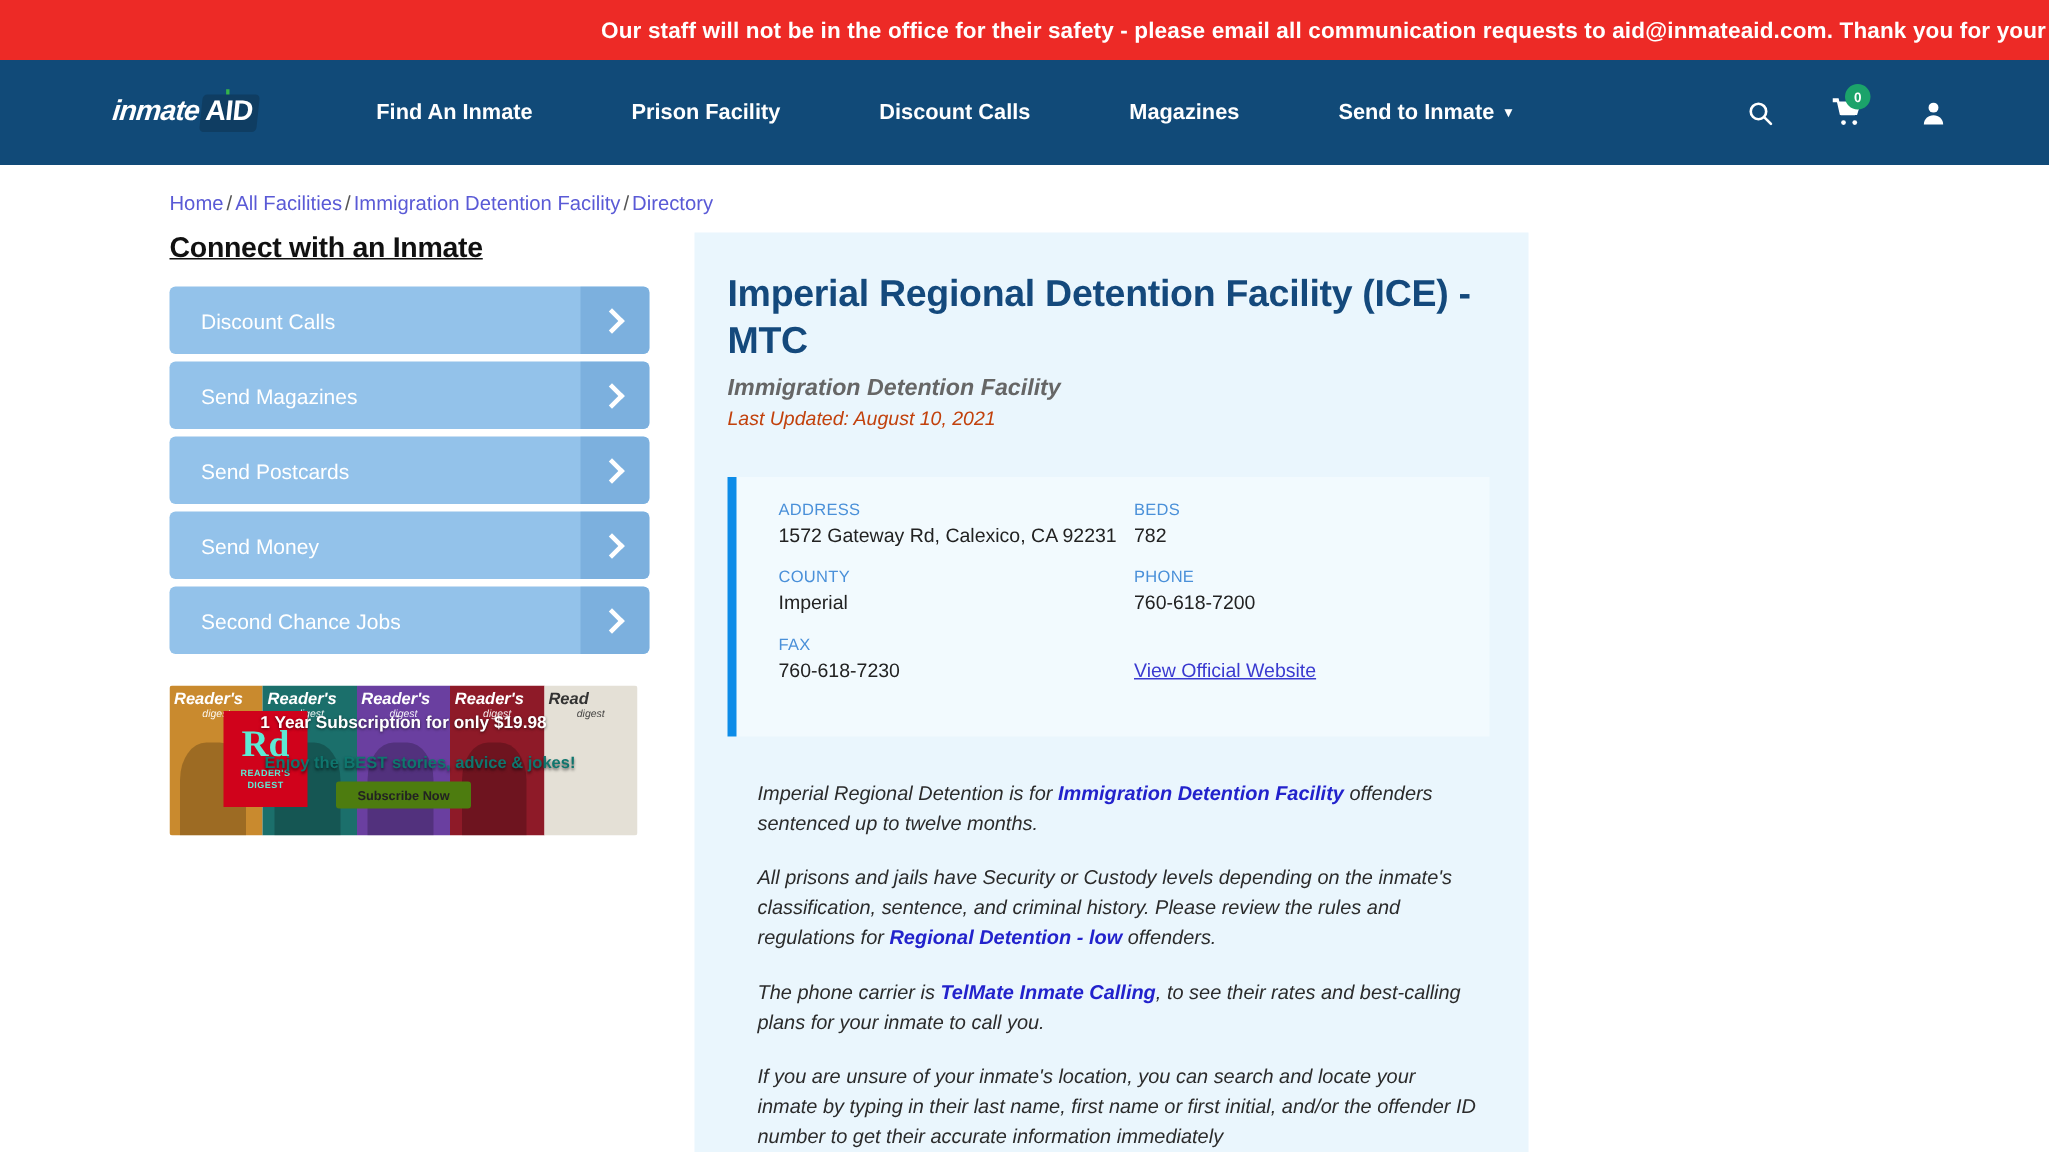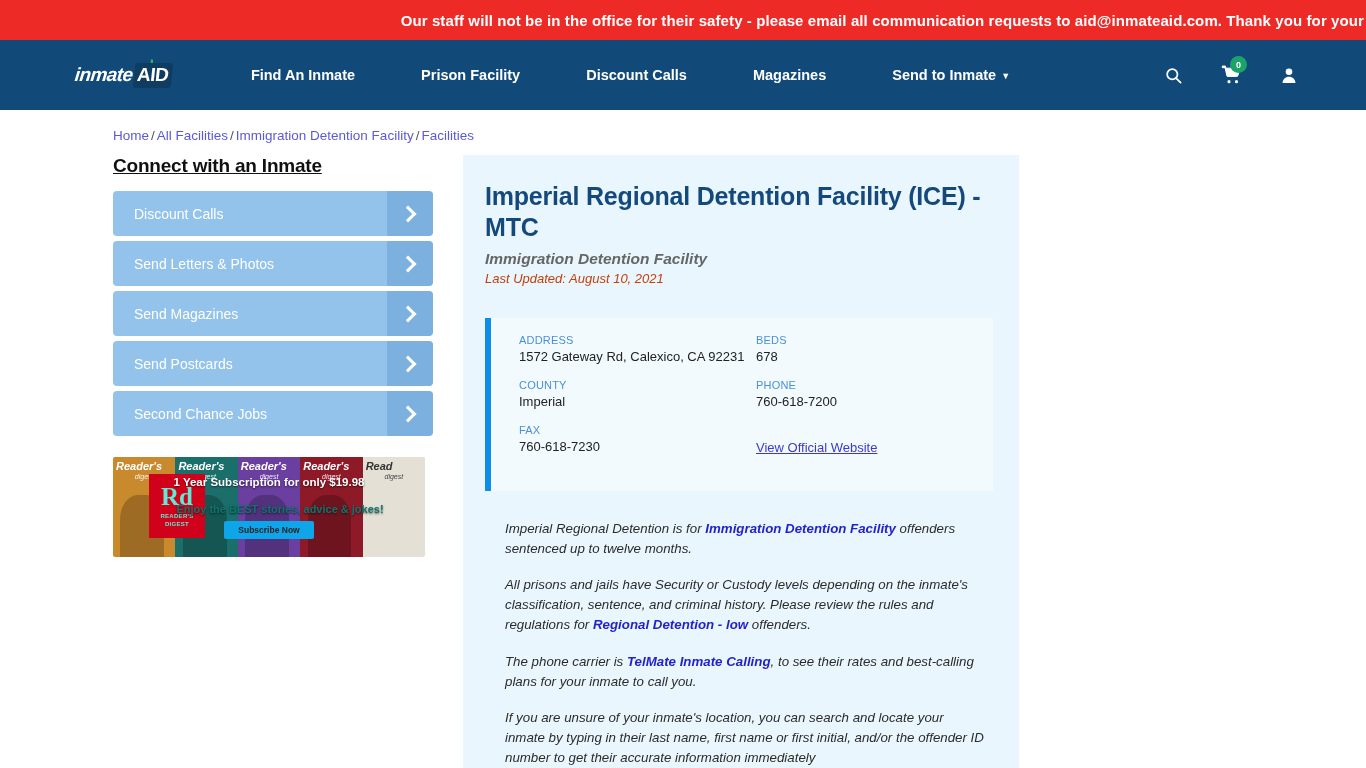--- a/index.html
+++ b/index.html
@@ -249,21 +249,21 @@
     text-shadow: 0 1px 2px rgba(0,0,0,.6);
     margin-bottom: 15px;
   }
   .ad-line2 {
     color: #0f766e; font-size: 11px; font-weight: bold;
     text-shadow: 0 1px 2px rgba(0,0,0,.6);
     margin-left: 22px;
   }
   .ad-cta {
     margin-top: 6px;
-    background: #0ea5e9;
+    background: #4d7c0f;
     color: #222;
     font-size: 8.5px;
     font-weight: bold;
     padding: 4px 14px;
     border-radius: 2px;
   }
 
   
   .main-card {
     width: 556px;
@@ -375,53 +375,53 @@
         <circle cx="12" cy="7" r="4.4"></circle>
         <path d="M3.4 22c0-4.9 3.9-8.3 8.6-8.3s8.6 3.4 8.6 8.3z"></path>
       </svg>
     </span>
   </div>
 </nav>
 
 <div class="page">
 
   <div class="breadcrumb">
-    <a>Home</a><span class="sep">/</span><a>All Facilities</a><span class="sep">/</span><a>Immigration Detention Facility</a><span class="sep">/</span><a>Facilities</a>
+    <a>Home</a><span class="sep">/</span><a>All Facilities</a><span class="sep">/</span><a>Immigration Detention Facility</a><span class="sep">/</span><a>Directory</a>
   </div>
 
   <div class="columns">
 
     <aside class="sidebar">
       <div class="sidebar-title">Connect with an Inmate</div>
 
       <div class="side-btn">
         <span class="side-btn-label">Discount Calls</span>
-        <span class="side-btn-arrow">
-            <i class="chev"></i>
-          </span>
-      </div>
-      <div class="side-btn">
-        <span class="side-btn-label">Send Letters &amp; Photos</span>
         <span class="side-btn-arrow">
             <i class="chev"></i>
           </span>
       </div>
       <div class="side-btn">
         <span class="side-btn-label">Send Magazines</span>
         <span class="side-btn-arrow">
             <i class="chev"></i>
           </span>
       </div>
       <div class="side-btn">
         <span class="side-btn-label">Send Postcards</span>
         <span class="side-btn-arrow">
             <i class="chev"></i>
           </span>
       </div>
       <div class="side-btn">
+        <span class="side-btn-label">Send Money</span>
+        <span class="side-btn-arrow">
+            <i class="chev"></i>
+          </span>
+      </div>
+      <div class="side-btn">
         <span class="side-btn-label">Second Chance Jobs</span>
         <span class="side-btn-arrow">
             <i class="chev"></i>
           </span>
       </div>
 
       <div class="ad-banner">
         <div class="mag" style="background:#c98a2e">
           <div class="mag-title">Reader's</div>
           <div class="mag-sub">digest</div>
@@ -476,21 +476,21 @@
             <div class="info-value">Imperial</div>
           </div>
           <div class="info-item">
             <div class="info-label">FAX</div>
             <div class="info-value">760-618-7230</div>
           </div>
         </div>
         <div class="info-col">
           <div class="info-item">
             <div class="info-label">BEDS</div>
-            <div class="info-value">678</div>
+            <div class="info-value">782</div>
           </div>
           <div class="info-item">
             <div class="info-label">PHONE</div>
             <div class="info-value">760-618-7200</div>
           </div>
           <div class="info-item">
             <div style="height:14px"></div>
             <a class="info-link">View Official Website</a>
           </div>
         </div>

